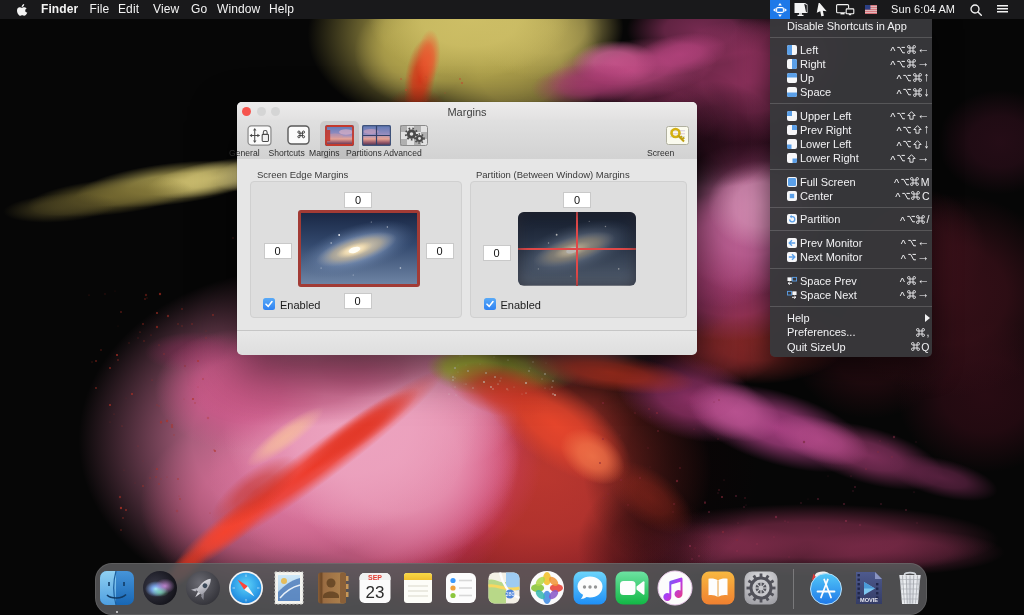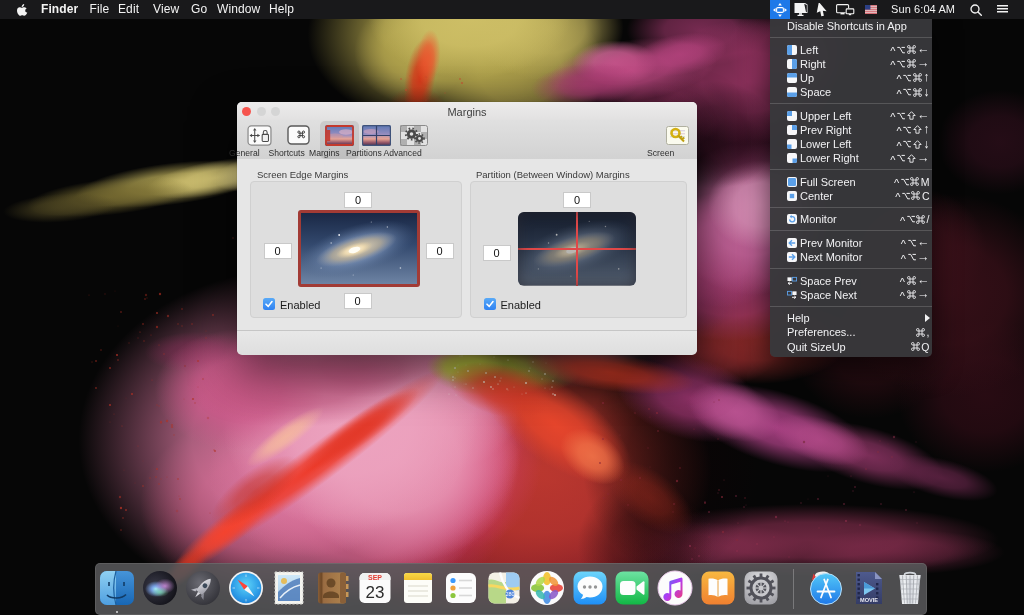--- a/index.html
+++ b/index.html
@@ -29,21 +29,21 @@
 #tsel{position:absolute;left:83px;top:1px;width:39px;height:38px;border-radius:5px;background:rgba(0,0,0,.085);}
 #content{position:absolute;left:0;top:57.5px;right:0;height:170.5px;background:#e6e6e6;}
 .grp{position:absolute;background:#dedede;border:1px solid #d0d0d0;border-radius:4px;top:21.5px;height:135px;}
 .glab{position:absolute;font-size:9.5px;color:#3a3a3a;text-align:center;}
 .fld{position:absolute;width:26px;height:14px;background:#fff;border:1px solid #c9c9c9;text-align:center;font-size:11px;line-height:14px;color:#111;}
 .cb{position:absolute;width:12px;height:12px;border-radius:2.5px;background:linear-gradient(#59aaf7,#2f82f2);}
 .cb svg{position:absolute;left:1px;top:1px;}
 .cblab{position:absolute;font-size:11px;color:#1c1c1c;}
 #botbar{position:absolute;left:0;right:0;top:228px;height:24.5px;border-top:1px solid #c6c6c6;background:linear-gradient(#e8e8e8,#dedede);border-radius:0 0 5px 5px;}
 
-#dock{position:absolute;left:95px;top:563px;width:830px;height:50px;z-index:20;background:rgba(88,88,90,.88);border-radius:5px;border:0.5px solid rgba(255,255,255,.09);}
+#dock{position:absolute;left:95px;top:563px;width:830px;height:50px;z-index:20;background:rgba(88,88,90,.88);border-radius:17px;border:0.5px solid rgba(255,255,255,.09);}
 .dicon{position:absolute;top:6px;width:36px;height:36px;}
 .dicon svg{width:36px;height:36px;display:block;}
 </style></head>
 <body>
 <div id="wall" class="abs" style="left:0;top:0;z-index:0;width:1024px;height:615px;">
     <div style="position:absolute;left:0;top:0;width:1024px;height:615px;background:#060606;"></div>
     <div style="position:absolute;left:0;top:0;width:1024px;height:615px;background:radial-gradient(85px 75px at 716px 135px, rgba(10,3,6,0.45) 0%, rgba(10,3,6,0.36) 38%, rgba(10,3,6,0) 72%),radial-gradient(120px 150px at 672px 462px, rgba(12,3,5,0.5) 0%, rgba(12,3,5,0.4) 38%, rgba(12,3,5,0) 75%),radial-gradient(90px 90px at 645px 545px, rgba(12,3,5,0.45) 0%, rgba(12,3,5,0.34) 38%, rgba(12,3,5,0) 75%),radial-gradient(147px 53px at 300px 385px, rgba(192,84,126,0.75) 0%, rgba(192,84,126,0.6) 38%, rgba(192,84,126,0) 78%),radial-gradient(105px 38px at 362px 368px, rgba(168,64,104,0.65) 0%, rgba(168,64,104,0.5) 38%, rgba(168,64,104,0) 78%),radial-gradient(55px 29px at 615px 63px, rgba(224,122,168,0.85) 0%, rgba(224,122,168,0.70) 38%, rgba(224,122,168,0) 78%),radial-gradient(130px 80px at 470px 16px, rgba(208,193,104,0.95) 0%, rgba(208,193,104,0.78) 38%, rgba(208,193,104,0) 78%),radial-gradient(97px 67px at 548px 28px, rgba(191,176,92,0.85) 0%, rgba(191,176,92,0.70) 38%, rgba(191,176,92,0) 78%),radial-gradient(189px 122px at 455px 35px, rgba(182,168,78,0.97) 0%, rgba(182,168,78,0.80) 38%, rgba(182,168,78,0) 78%),radial-gradient(109px 92px at 520px 70px, rgba(150,136,66,0.9) 0%, rgba(150,136,66,0.74) 38%, rgba(150,136,66,0) 78%),radial-gradient(74px 66px at 412px 52px, rgba(162,146,73,0.88) 0%, rgba(162,146,73,0.72) 38%, rgba(162,146,73,0) 78%),radial-gradient(122px 80px at 748px 82px, rgba(169,58,110,0.8) 0%, rgba(169,58,110,0.66) 38%, rgba(169,58,110,0) 78%),radial-gradient(84px 59px at 792px 50px, rgba(153,50,98,0.7) 0%, rgba(153,50,98,0.57) 38%, rgba(153,50,98,0) 78%),radial-gradient(94px 46px at 700px 30px, rgba(165,58,112,0.7) 0%, rgba(165,58,112,0.57) 38%, rgba(165,58,112,0) 78%),radial-gradient(84px 55px at 660px 110px, rgba(144,46,92,0.65) 0%, rgba(144,46,92,0.53) 38%, rgba(144,46,92,0) 78%),radial-gradient(84px 59px at 735px 140px, rgba(112,31,71,0.6) 0%, rgba(112,31,71,0.49) 38%, rgba(112,31,71,0) 78%),radial-gradient(67px 57px at 760px 205px, rgba(212,144,180,0.9) 0%, rgba(212,144,180,0.74) 38%, rgba(212,144,180,0) 78%),radial-gradient(105px 99px at 752px 218px, rgba(196,103,156,0.95) 0%, rgba(196,103,156,0.78) 38%, rgba(196,103,156,0) 78%),radial-gradient(84px 74px at 722px 250px, rgba(168,67,120,0.85) 0%, rgba(168,67,120,0.70) 38%, rgba(168,67,120,0) 78%),radial-gradient(76px 88px at 690px 265px, rgba(142,50,96,0.7) 0%, rgba(142,50,96,0.57) 38%, rgba(142,50,96,0) 78%),radial-gradient(116px 63px at 732px 292px, rgba(166,58,106,0.85) 0%, rgba(166,58,106,0.70) 38%, rgba(166,58,106,0) 78%),radial-gradient(118px 59px at 758px 338px, rgba(140,42,40,0.85) 0%, rgba(140,42,40,0.70) 38%, rgba(140,42,40,0) 78%),radial-gradient(84px 46px at 712px 352px, rgba(122,36,48,0.7) 0%, rgba(122,36,48,0.57) 38%, rgba(122,36,48,0) 78%),radial-gradient(116px 55px at 600px 330px, rgba(150,96,110,0.6) 0%, rgba(150,96,110,0.49) 38%, rgba(150,96,110,0) 78%),radial-gradient(84px 42px at 575px 355px, rgba(126,78,88,0.55) 0%, rgba(126,78,88,0.45) 38%, rgba(126,78,88,0) 78%),radial-gradient(50px 23px at 465px 366px, rgba(184,194,62,0.95) 0%, rgba(184,194,62,0.78) 38%, rgba(184,194,62,0) 78%),radial-gradient(84px 34px at 495px 370px, rgba(147,154,51,0.95) 0%, rgba(147,154,51,0.78) 38%, rgba(147,154,51,0) 78%),radial-gradient(63px 27px at 532px 372px, rgba(110,116,40,0.8) 0%, rgba(110,116,40,0.66) 38%, rgba(110,116,40,0) 78%),radial-gradient(109px 78px at 240px 390px, rgba(208,90,140,0.9) 0%, rgba(208,90,140,0.74) 38%, rgba(208,90,140,0) 78%),radial-gradient(164px 143px at 350px 420px, rgba(237,164,192,0.95) 0%, rgba(237,164,192,0.78) 38%, rgba(237,164,192,0) 78%),radial-gradient(151px 130px at 402px 462px, rgba(233,153,182,0.95) 0%, rgba(233,153,182,0.78) 38%, rgba(233,153,182,0) 78%),radial-gradient(130px 109px at 310px 472px, rgba(220,120,160,0.92) 0%, rgba(220,120,160,0.75) 38%, rgba(220,120,160,0) 78%),radial-gradient(118px 97px at 432px 398px, rgba(221,136,168,0.9) 0%, rgba(221,136,168,0.74) 38%, rgba(221,136,168,0) 78%),radial-gradient(80px 48px at 284px 362px, rgba(200,85,133,0.8) 0%, rgba(200,85,133,0.66) 38%, rgba(200,85,133,0) 78%),radial-gradient(66px 26px at 196px 352px, rgba(131,44,85,0.55) 0%, rgba(131,44,85,0.45) 38%, rgba(131,44,85,0) 78%),radial-gradient(151px 101px at 360px 520px, rgba(201,94,134,0.88) 0%, rgba(201,94,134,0.72) 38%, rgba(201,94,134,0) 78%),radial-gradient(284px 220px at 300px 440px, rgba(220,122,162,0.9) 0%, rgba(220,122,162,0.74) 38%, rgba(220,122,162,0) 78%),radial-gradient(147px 116px at 255px 505px, rgba(180,68,104,0.85) 0%, rgba(180,68,104,0.70) 38%, rgba(180,68,104,0) 78%),radial-gradient(122px 143px at 430px 430px, rgba(216,76,124,0.92) 0%, rgba(216,76,124,0.75) 38%, rgba(216,76,124,0) 78%),radial-gradient(116px 122px at 425px 492px, rgba(194,52,101,0.88) 0%, rgba(194,52,101,0.72) 38%, rgba(194,52,101,0) 78%),radial-gradient(105px 116px at 460px 460px, rgba(204,64,100,0.85) 0%, rgba(204,64,100,0.70) 38%, rgba(204,64,100,0) 78%),radial-gradient(220px 164px at 540px 470px, rgba(193,58,48,0.88) 0%, rgba(193,58,48,0.72) 38%, rgba(193,58,48,0) 78%),radial-gradient(262px 116px at 510px 545px, rgba(140,32,40,0.92) 0%, rgba(140,32,40,0.75) 38%, rgba(140,32,40,0) 78%),radial-gradient(151px 84px at 560px 545px, rgba(122,26,36,0.8) 0%, rgba(122,26,36,0.66) 38%, rgba(122,26,36,0) 78%),radial-gradient(136px 74px at 452px 552px, rgba(138,36,50,0.8) 0%, rgba(138,36,50,0.66) 38%, rgba(138,36,50,0) 78%),radial-gradient(122px 88px at 545px 480px, rgba(176,44,50,0.8) 0%, rgba(176,44,50,0.66) 38%, rgba(176,44,50,0) 78%),radial-gradient(151px 130px at 950px 295px, rgba(58,16,25,0.9) 0%, rgba(58,16,25,0.74) 38%, rgba(58,16,25,0) 78%),radial-gradient(113px 99px at 985px 395px, rgba(46,12,21,0.85) 0%, rgba(46,12,21,0.70) 38%, rgba(46,12,21,0) 78%),radial-gradient(92px 80px at 915px 250px, rgba(72,20,32,0.75) 0%, rgba(72,20,32,0.61) 38%, rgba(72,20,32,0) 78%),radial-gradient(80px 67px at 1000px 142px, rgba(62,18,36,0.55) 0%, rgba(62,18,36,0.45) 38%, rgba(62,18,36,0) 78%),radial-gradient(99px 88px at 870px 350px, rgba(50,14,21,0.7) 0%, rgba(50,14,21,0.57) 38%, rgba(50,14,21,0) 78%),radial-gradient(242px 46px at 810px 540px, rgba(150,52,88,0.7) 0%, rgba(150,52,88,0.57) 38%, rgba(150,52,88,0) 78%),radial-gradient(155px 34px at 690px 548px, rgba(132,44,78,0.65) 0%, rgba(132,44,78,0.53) 38%, rgba(132,44,78,0) 78%),radial-gradient(134px 29px at 900px 552px, rgba(118,40,70,0.55) 0%, rgba(118,40,70,0.45) 38%, rgba(118,40,70,0) 78%);"></div>
     <div style="position:absolute;left:404px;top:36px;width:32px;height:86px;transform:rotate(8deg);background:radial-gradient(closest-side, rgba(214,52,24,0.95) 0%, rgba(214,52,24,0.76) 42%, rgba(214,52,24,0) 95%);"></div>
     <div style="position:absolute;left:416px;top:28px;width:25px;height:59px;transform:rotate(5deg);background:radial-gradient(closest-side, rgba(238,88,48,0.85) 0%, rgba(238,88,48,0.68) 42%, rgba(238,88,48,0) 95%);"></div>
     <div style="position:absolute;left:384px;top:85px;width:65px;height:54px;transform:rotate(0deg);background:radial-gradient(closest-side, rgba(147,34,15,0.6) 0%, rgba(147,34,15,0.48) 42%, rgba(147,34,15,0) 95%);"></div>
@@ -586,21 +586,21 @@
         <span>C</span>
       </span>
     </div>
   <div class="sep"></div>
   <div class="it">
       <svg class="ic" width="10" height="10" viewBox="0 0 10 10">
         <rect width="10" height="10" rx="2" fill="#f7f7f9"></rect>
         <path d="M2.6,5.4 A2.6,2.6 0 1 0 5,2.6 H3.6" stroke="#5b9fe8" stroke-width="1.3" fill="none"></path>
         <path d="M4.6,0.8 L2.8,2.6 L4.6,4.4 Z" fill="#5b9fe8"></path>
       </svg>
-      <span class="lbl">Monitor</span>
+      <span class="lbl">Partition</span>
       <span class="sc">
         <span style="font-size:11px;position:relative;top:1.5px;">^</span>
         <svg class="scg" width="8" height="8" viewBox="0 0 8 8">
           <path d="M0.3,1.4 H2.7 L5.7,6.8 H7.9 M4.5,1.4 H7.9" stroke="#f1f1f3" stroke-width="1" fill="none"></path>
         </svg>
         <svg class="scg" width="9" height="9" viewBox="0 0 9 9">
           <path d="M3,3 H1.85 A1.25,1.25 0 1 1 3,1.75 V3 M6,3 V1.85 A1.25,1.25 0 1 1 7.25,3 H6 M6,6 H7.15 A1.25,1.25 0 1 1 6,7.25 V6 M3,6 V7.15 A1.25,1.25 0 1 1 1.75,6 H3 M3,3 H6 V6 H3 Z" stroke="#f1f1f3" stroke-width="0.9" fill="none"></path>
         </svg>
         <span>/</span>
       </span>

